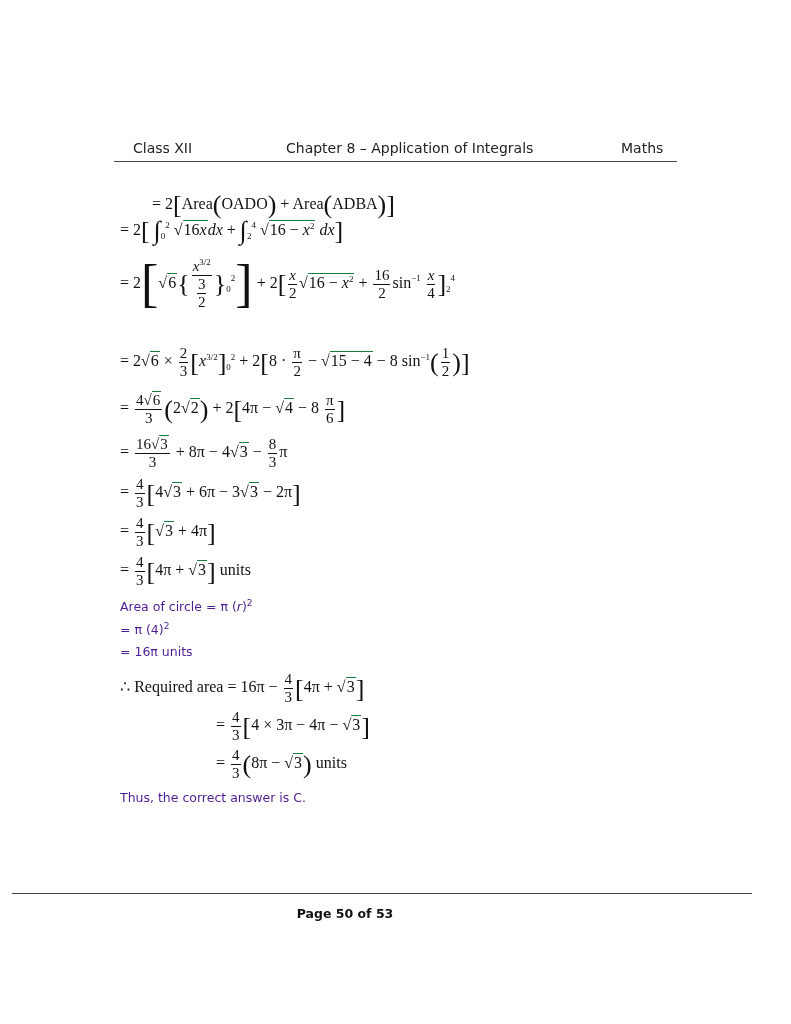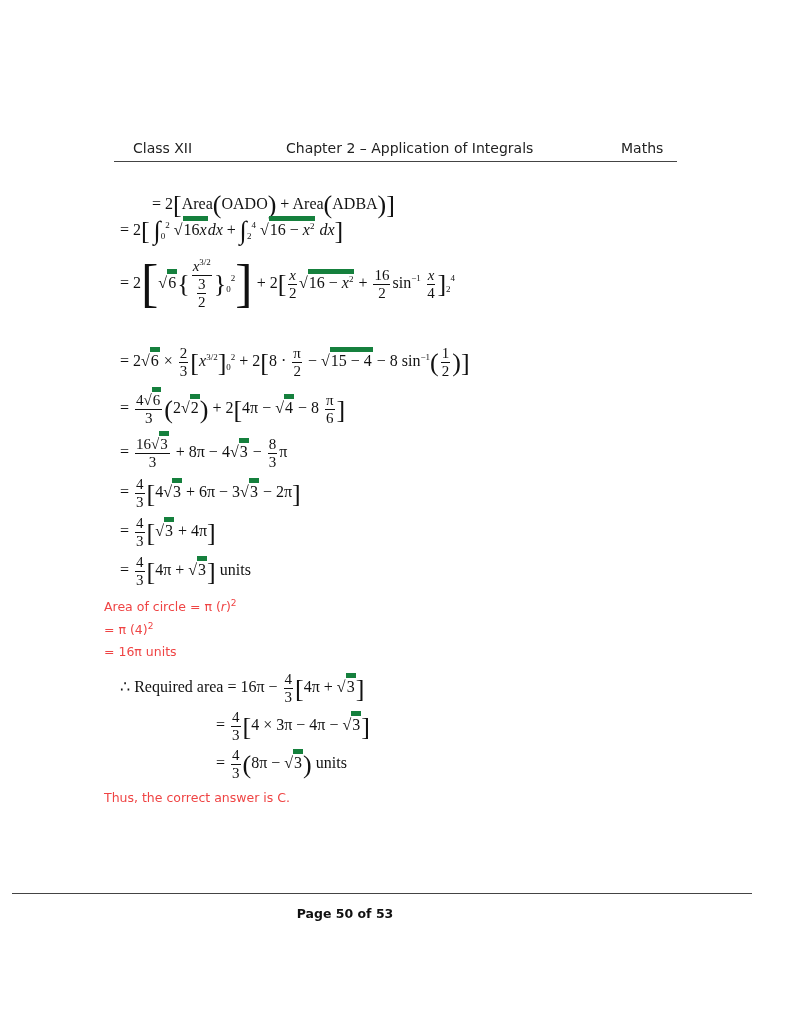--- a/index.html
+++ b/index.html
@@ -6,33 +6,33 @@
   body { width: 791px; height: 1024px; position: relative; overflow: hidden; color: #1a1a1a; }
   .hdr { position: absolute; top: 140px; font-family: "DejaVu Sans", sans-serif; font-size: 14px; color: #222; }
   .hdr-left { left: 133px; }
   .hdr-center { left: 286px; }
   .hdr-right { left: 621px; }
   .hdr-rule { position: absolute; left: 114px; width: 563px; top: 161px; height: 0; border-top: 1.5px solid #444; }
   .math { position: absolute; left: 120px; font-family: "Liberation Serif", "DejaVu Serif", serif; font-size: 16px; color: #111; white-space: nowrap; }
   .frac { display: inline-flex; flex-direction: column; align-items: center; vertical-align: middle; line-height: 1; margin: 0 2px; }
   .frac .num { border-bottom: 1px solid #111; padding: 0 1px 1px; font-size: 15px; }
   .frac .den { padding-top: 1px; font-size: 15px; }
-  .sqrt { border-top: 5px solid #15803d; padding: 0 1px; }
+  .sqrt { border-top: 1px solid #15803d; padding: 0 1px; }
   .big { font-size: 26px; vertical-align: middle; line-height: 1; }
   .huge { font-size: 52px; vertical-align: middle; line-height: 1; font-weight: 100; }
   sup, sub { font-size: 9px; }
-  .text { position: absolute; left: 104px; font-family: "DejaVu Sans", sans-serif; font-size: 12.5px; color: #ef4444; white-space: nowrap; }
+  .text { position: absolute; left: 120px; font-family: "DejaVu Sans", sans-serif; font-size: 12.5px; color: #4c1d95; white-space: nowrap; }
   .footer-rule { position: absolute; left: 12px; width: 740px; top: 893px; height: 0; border-top: 1.5px solid #444; }
   .footer { position: absolute; top: 906px; left: 0; width: 690px; text-align: center; font-family: "DejaVu Sans", sans-serif; font-weight: bold; font-size: 12.5px; color: #111; }
 </style>
 </head>
 <body>
 
 <div class="hdr hdr-left">Class XII</div>
-<div class="hdr hdr-center">Chapter 2 – Application of Integrals</div>
+<div class="hdr hdr-center">Chapter 8 – Application of Integrals</div>
 <div class="hdr hdr-right">Maths</div>
 <div class="hdr-rule"></div>
 
 <div class="math" style="top:192px;margin-left:32px;">
   = 2<span class="big">[</span>Area<span class="big">(</span>OADO<span class="big">)</span> + Area<span class="big">(</span>ADBA<span class="big">)</span><span class="big">]</span>
 </div>
 
 <div class="math" style="top:218px;">
   = 2<span class="big">[</span> <span class="big">∫</span><sub>0</sub><sup>2</sup> √<span class="sqrt">16<i>x</i></span><i>dx</i> + <span class="big">∫</span><sub>2</sub><sup>4</sup> √<span class="sqrt">16 − <i>x</i><sup>2</sup></span> <i>dx</i><span class="big">]</span>
 </div>

